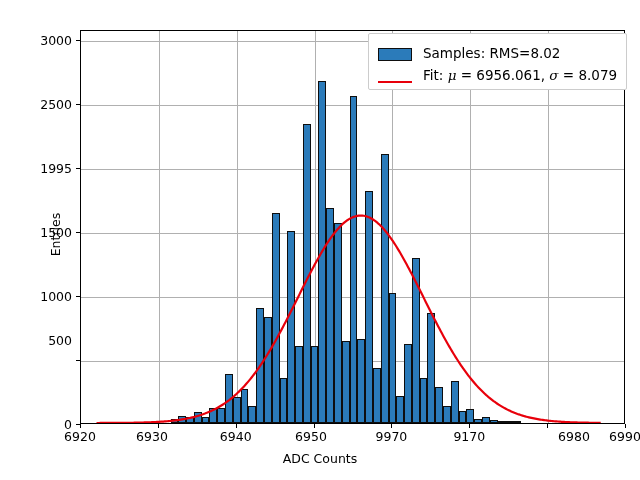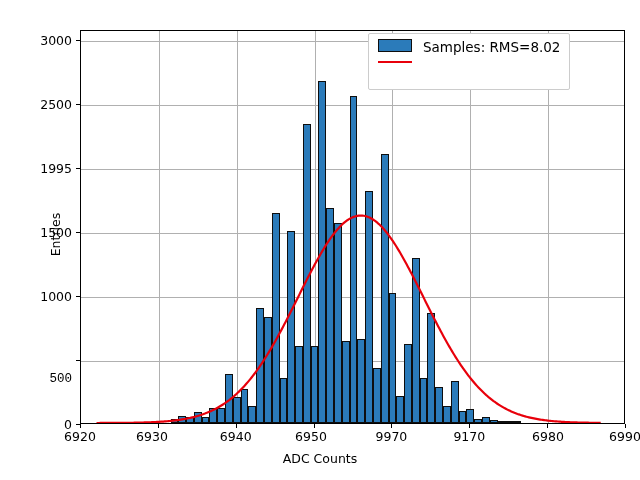--- a/index.html
+++ b/index.html
@@ -55,21 +55,21 @@
 
   
   #fit-svg{position:absolute;left:0;top:0;width:100%;height:100%;}
 
   
   #legend{
     position:absolute;left:368px;top:33px;
     background:#fff;border:1px solid #cccccc;border-radius:2px;
     padding:5px 9px 6px 9px;box-sizing:border-box;
   }
-  .legend-row{display:flex;align-items:flex-start;height:22px;}
+  .legend-row{display:flex;align-items:flex-end;height:22px;}
   .legend-swatch-patch{
     width:34px;height:13px;background:#2b7bba;border:1.4px solid #0e0e0e;
     box-sizing:border-box;margin-right:11px;flex:none;
   }
   .legend-swatch-line{
     width:34px;height:0;border-top:2.2px solid #e8000b;
     margin-right:11px;flex:none;
   }
   .legend-text{font-size:13.5px;color:#000;white-space:nowrap;}
   .mi{font-style:italic;font-family:"DejaVu Serif", serif;}
@@ -143,55 +143,56 @@
         <div class="bar" style="left: 432.107px; width: 7.78571px; height: 1px; background: rgb(43, 123, 186); border-color: rgb(14, 14, 14);"></div>
       </div>
     <svg id="fit-svg" viewBox="0 0 545 394" preserveAspectRatio="none">
       <polyline id="fit-path" fill="none" stroke="#e8000b" stroke-width="2.2" stroke-linejoin="round" points="15.57,393.97 16.84,393.97 18.10,393.97 19.37,393.96 20.63,393.96 21.90,393.96 23.16,393.95 24.43,393.95 25.69,393.94 26.96,393.94 28.22,393.93 29.49,393.93 30.75,393.92 32.02,393.92 33.28,393.91 34.55,393.90 35.81,393.89 37.08,393.89 38.34,393.88 39.61,393.87 40.88,393.86 42.14,393.84 43.41,393.83 44.67,393.82 45.94,393.80 47.20,393.79 48.47,393.77 49.73,393.75 51.00,393.74 52.26,393.72 53.53,393.69 54.79,393.67 56.06,393.65 57.32,393.62 58.59,393.59 59.85,393.56 61.12,393.53 62.38,393.50 63.65,393.46 64.91,393.42 66.18,393.38 67.44,393.34 68.71,393.29 69.97,393.24 71.24,393.19 72.50,393.13 73.77,393.07 75.03,393.01 76.30,392.94 77.57,392.87 78.83,392.79 80.10,392.71 81.36,392.63 82.63,392.54 83.89,392.44 85.16,392.34 86.42,392.24 87.69,392.12 88.95,392.01 90.22,391.88 91.48,391.75 92.75,391.61 94.01,391.46 95.28,391.30 96.54,391.14 97.81,390.97 99.07,390.78 100.34,390.59 101.60,390.39 102.87,390.18 104.13,389.95 105.40,389.72 106.66,389.47 107.93,389.22 109.19,388.95 110.46,388.66 111.73,388.36 112.99,388.05 114.26,387.73 115.52,387.38 116.79,387.03 118.05,386.65 119.32,386.26 120.58,385.85 121.85,385.43 123.11,384.98 124.38,384.52 125.64,384.03 126.91,383.53 128.17,383.00 129.44,382.46 130.70,381.89 131.97,381.29 133.23,380.68 134.50,380.04 135.76,379.37 137.03,378.68 138.29,377.96 139.56,377.22 140.82,376.45 142.09,375.65 143.35,374.82 144.62,373.96 145.88,373.07 147.15,372.15 148.42,371.21 149.68,370.22 150.95,369.21 152.21,368.17 153.48,367.09 154.74,365.98 156.01,364.83 157.27,363.65 158.54,362.43 159.80,361.18 161.07,359.89 162.33,358.57 163.60,357.21 164.86,355.81 166.13,354.38 167.39,352.91 168.66,351.40 169.92,349.85 171.19,348.27 172.45,346.65 173.72,344.99 174.98,343.29 176.25,341.56 177.51,339.79 178.78,337.98 180.04,336.14 181.31,334.25 182.57,332.34 183.84,330.38 185.11,328.39 186.37,326.37 187.64,324.31 188.90,322.22 190.17,320.09 191.43,317.94 192.70,315.75 193.96,313.53 195.23,311.28 196.49,309.00 197.76,306.70 199.02,304.37 200.29,302.02 201.55,299.64 202.82,297.24 204.08,294.81 205.35,292.37 206.61,289.91 207.88,287.44 209.14,284.95 210.41,282.44 211.67,279.93 212.94,277.40 214.20,274.87 215.47,272.33 216.73,269.79 218.00,267.25 219.27,264.71 220.53,262.16 221.80,259.63 223.06,257.10 224.33,254.58 225.59,252.07 226.86,249.57 228.12,247.09 229.39,244.62 230.65,242.18 231.92,239.76 233.18,237.36 234.45,234.99 235.71,232.65 236.98,230.35 238.24,228.07 239.51,225.84 240.77,223.64 242.04,221.48 243.30,219.37 244.57,217.30 245.83,215.28 247.10,213.31 248.36,211.39 249.63,209.52 250.89,207.71 252.16,205.97 253.43,204.28 254.69,202.65 255.96,201.09 257.22,199.59 258.49,198.16 259.75,196.80 261.02,195.51 262.28,194.29 263.55,193.15 264.81,192.08 266.08,191.09 267.34,190.18 268.61,189.34 269.87,188.59 271.14,187.91 272.40,187.32 273.67,186.81 274.93,186.38 276.20,186.03 277.46,185.77 278.73,185.60 279.99,185.50 281.26,185.49 282.52,185.57 283.79,185.73 285.05,185.97 286.32,186.30 287.58,186.71 288.85,187.20 290.12,187.78 291.38,188.44 292.65,189.18 293.91,189.99 295.18,190.89 296.44,191.87 297.71,192.92 298.97,194.05 300.24,195.25 301.50,196.52 302.77,197.87 304.03,199.28 305.30,200.76 306.56,202.31 307.83,203.93 309.09,205.60 310.36,207.34 311.62,209.13 312.89,210.99 314.15,212.89 315.42,214.85 316.68,216.86 317.95,218.92 319.21,221.03 320.48,223.18 321.74,225.37 323.01,227.60 324.27,229.86 325.54,232.16 326.81,234.50 328.07,236.86 329.34,239.25 330.60,241.67 331.87,244.10 333.13,246.56 334.40,249.04 335.66,251.54 336.93,254.04 338.19,256.56 339.46,259.09 340.72,261.63 341.99,264.17 343.25,266.71 344.52,269.25 345.78,271.79 347.05,274.33 348.31,276.87 349.58,279.39 350.84,281.91 352.11,284.42 353.37,286.91 354.64,289.39 355.90,291.85 357.17,294.30 358.43,296.72 359.70,299.13 360.97,301.51 362.23,303.87 363.50,306.21 364.76,308.52 366.03,310.80 367.29,313.05 368.56,315.28 369.82,317.47 371.09,319.64 372.35,321.77 373.62,323.87 374.88,325.93 376.15,327.97 377.41,329.96 378.68,331.92 379.94,333.85 381.21,335.74 382.47,337.59 383.74,339.41 385.00,341.19 386.27,342.93 387.53,344.63 388.80,346.30 390.06,347.93 391.33,349.52 392.59,351.07 393.86,352.59 395.13,354.07 396.39,355.51 397.66,356.92 398.92,358.28 400.19,359.62 401.45,360.91 402.72,362.17 403.98,363.39 405.25,364.58 406.51,365.74 407.78,366.85 409.04,367.94 410.31,368.99 411.57,370.01 412.84,371.00 414.10,371.96 415.37,372.88 416.63,373.77 417.90,374.64 419.16,375.47 420.43,376.28 421.69,377.06 422.96,377.81 424.22,378.53 425.49,379.23 426.75,379.90 428.02,380.54 429.28,381.16 430.55,381.76 431.82,382.34 433.08,382.89 434.35,383.42 435.61,383.93 436.88,384.42 438.14,384.89 439.41,385.33 440.67,385.76 441.94,386.18 443.20,386.57 444.47,386.95 445.73,387.31 447.00,387.65 448.26,387.98 449.53,388.30 450.79,388.60 452.06,388.89 453.32,389.16 454.59,389.42 455.85,389.67 457.12,389.91 458.38,390.13 459.65,390.35 460.91,390.55 462.18,390.74 463.44,390.93 464.71,391.10 465.98,391.27 467.24,391.43 468.51,391.58 469.77,391.72 471.04,391.85 472.30,391.98 473.57,392.10 474.83,392.21 476.10,392.32 477.36,392.42 478.63,392.52 479.89,392.61 481.16,392.70 482.42,392.78 483.69,392.85 484.95,392.93 486.22,392.99 487.48,393.06 488.75,393.12 490.01,393.18 491.28,393.23 492.54,393.28 493.81,393.33 495.07,393.37 496.34,393.41 497.60,393.45 498.87,393.49 500.13,393.52 501.40,393.56 502.67,393.59 503.93,393.61 505.20,393.64 506.46,393.67 507.73,393.69 508.99,393.71 510.26,393.73 511.52,393.75 512.79,393.77 514.05,393.79 515.32,393.80 516.58,393.82 517.85,393.83 519.11,393.84 520.38,393.85 521.64,393.86"></polyline>
     </svg>
   </div>
 
   <div id="xticks"></div>
   <div id="ylabels">
       <div class="ticklabel-y" style="top: 424px;">0</div>
-      <div class="ticklabel-y" style="top: 379px; font-family: Liberation Mono, monospace;">500</div>
+      <div class="ticklabel-y" style="top: 340px;">500</div>
       <div class="ticklabel-y" style="top: 296.078px;">1000</div>
       <div class="ticklabel-y" style="top: 232.117px;">1500</div>
       <div class="ticklabel-y" style="top: 168.156px;">1995</div>
       <div class="ticklabel-y" style="top: 104.195px;">2500</div>
       <div class="ticklabel-y" style="top: 40.2338px;">3000</div>
     </div>
 
   <div id="xlabel">ADC Counts</div>
   <div id="ylabel">Entries</div>
 
   <div id="legend">
     <div class="legend-row">
       <span class="legend-swatch-patch"></span>
       <span class="legend-text">Samples: RMS=8.02</span>
     </div>
     <div class="legend-row">
       <span class="legend-swatch-line"></span>
+      <span class="legend-text"><span>Fit: </span><span class="mi">μ</span><span> = 6956.061, </span><span class="mi">σ</span><span> = 8.079</span></span>
     </div>
   </div>
 
 <div class="tick-x" style="left: 80px;"></div>
     <div class="ticklabel-x" style="left: 80px;">6920</div>
     <div class="tick-x" style="left: 157.857px;"></div>
     <div class="ticklabel-x" style="left: 152px;">6930</div>
     <div class="tick-x" style="left: 235.714px;"></div>
     <div class="ticklabel-x" style="left: 235.714px;">6940</div>
     <div class="tick-x" style="left: 313.571px;"></div>
     <div class="ticklabel-x" style="left: 311px;">6950</div>
     <div class="tick-x" style="left: 391.429px;"></div>
     <div class="ticklabel-x" style="left: 391.429px;">9970</div>
     <div class="tick-x" style="left: 469.286px;"></div>
     <div class="ticklabel-x" style="left: 469.286px;">9170</div>
     <div class="tick-x" style="left: 547.143px;"></div>
-    <div class="ticklabel-x" style="left: 548px;">6980</div>
+    <div class="ticklabel-x" style="left: 574px;">6980</div>
     <div class="tick-x" style="left: 625px;"></div>
     <div class="ticklabel-x" style="left: 625px;">6990</div>
     <div class="tick-y" style="top: 424px;"></div>
     <div class="tick-y" style="top: 360.039px;"></div>
     <div class="tick-y" style="top: 296.078px;"></div>
     <div class="tick-y" style="top: 232.117px;"></div>
     <div class="tick-y" style="top: 168.156px;"></div>
     <div class="tick-y" style="top: 104.195px;"></div>
     <div class="tick-y" style="top: 40.2338px;"></div>
   </div>

